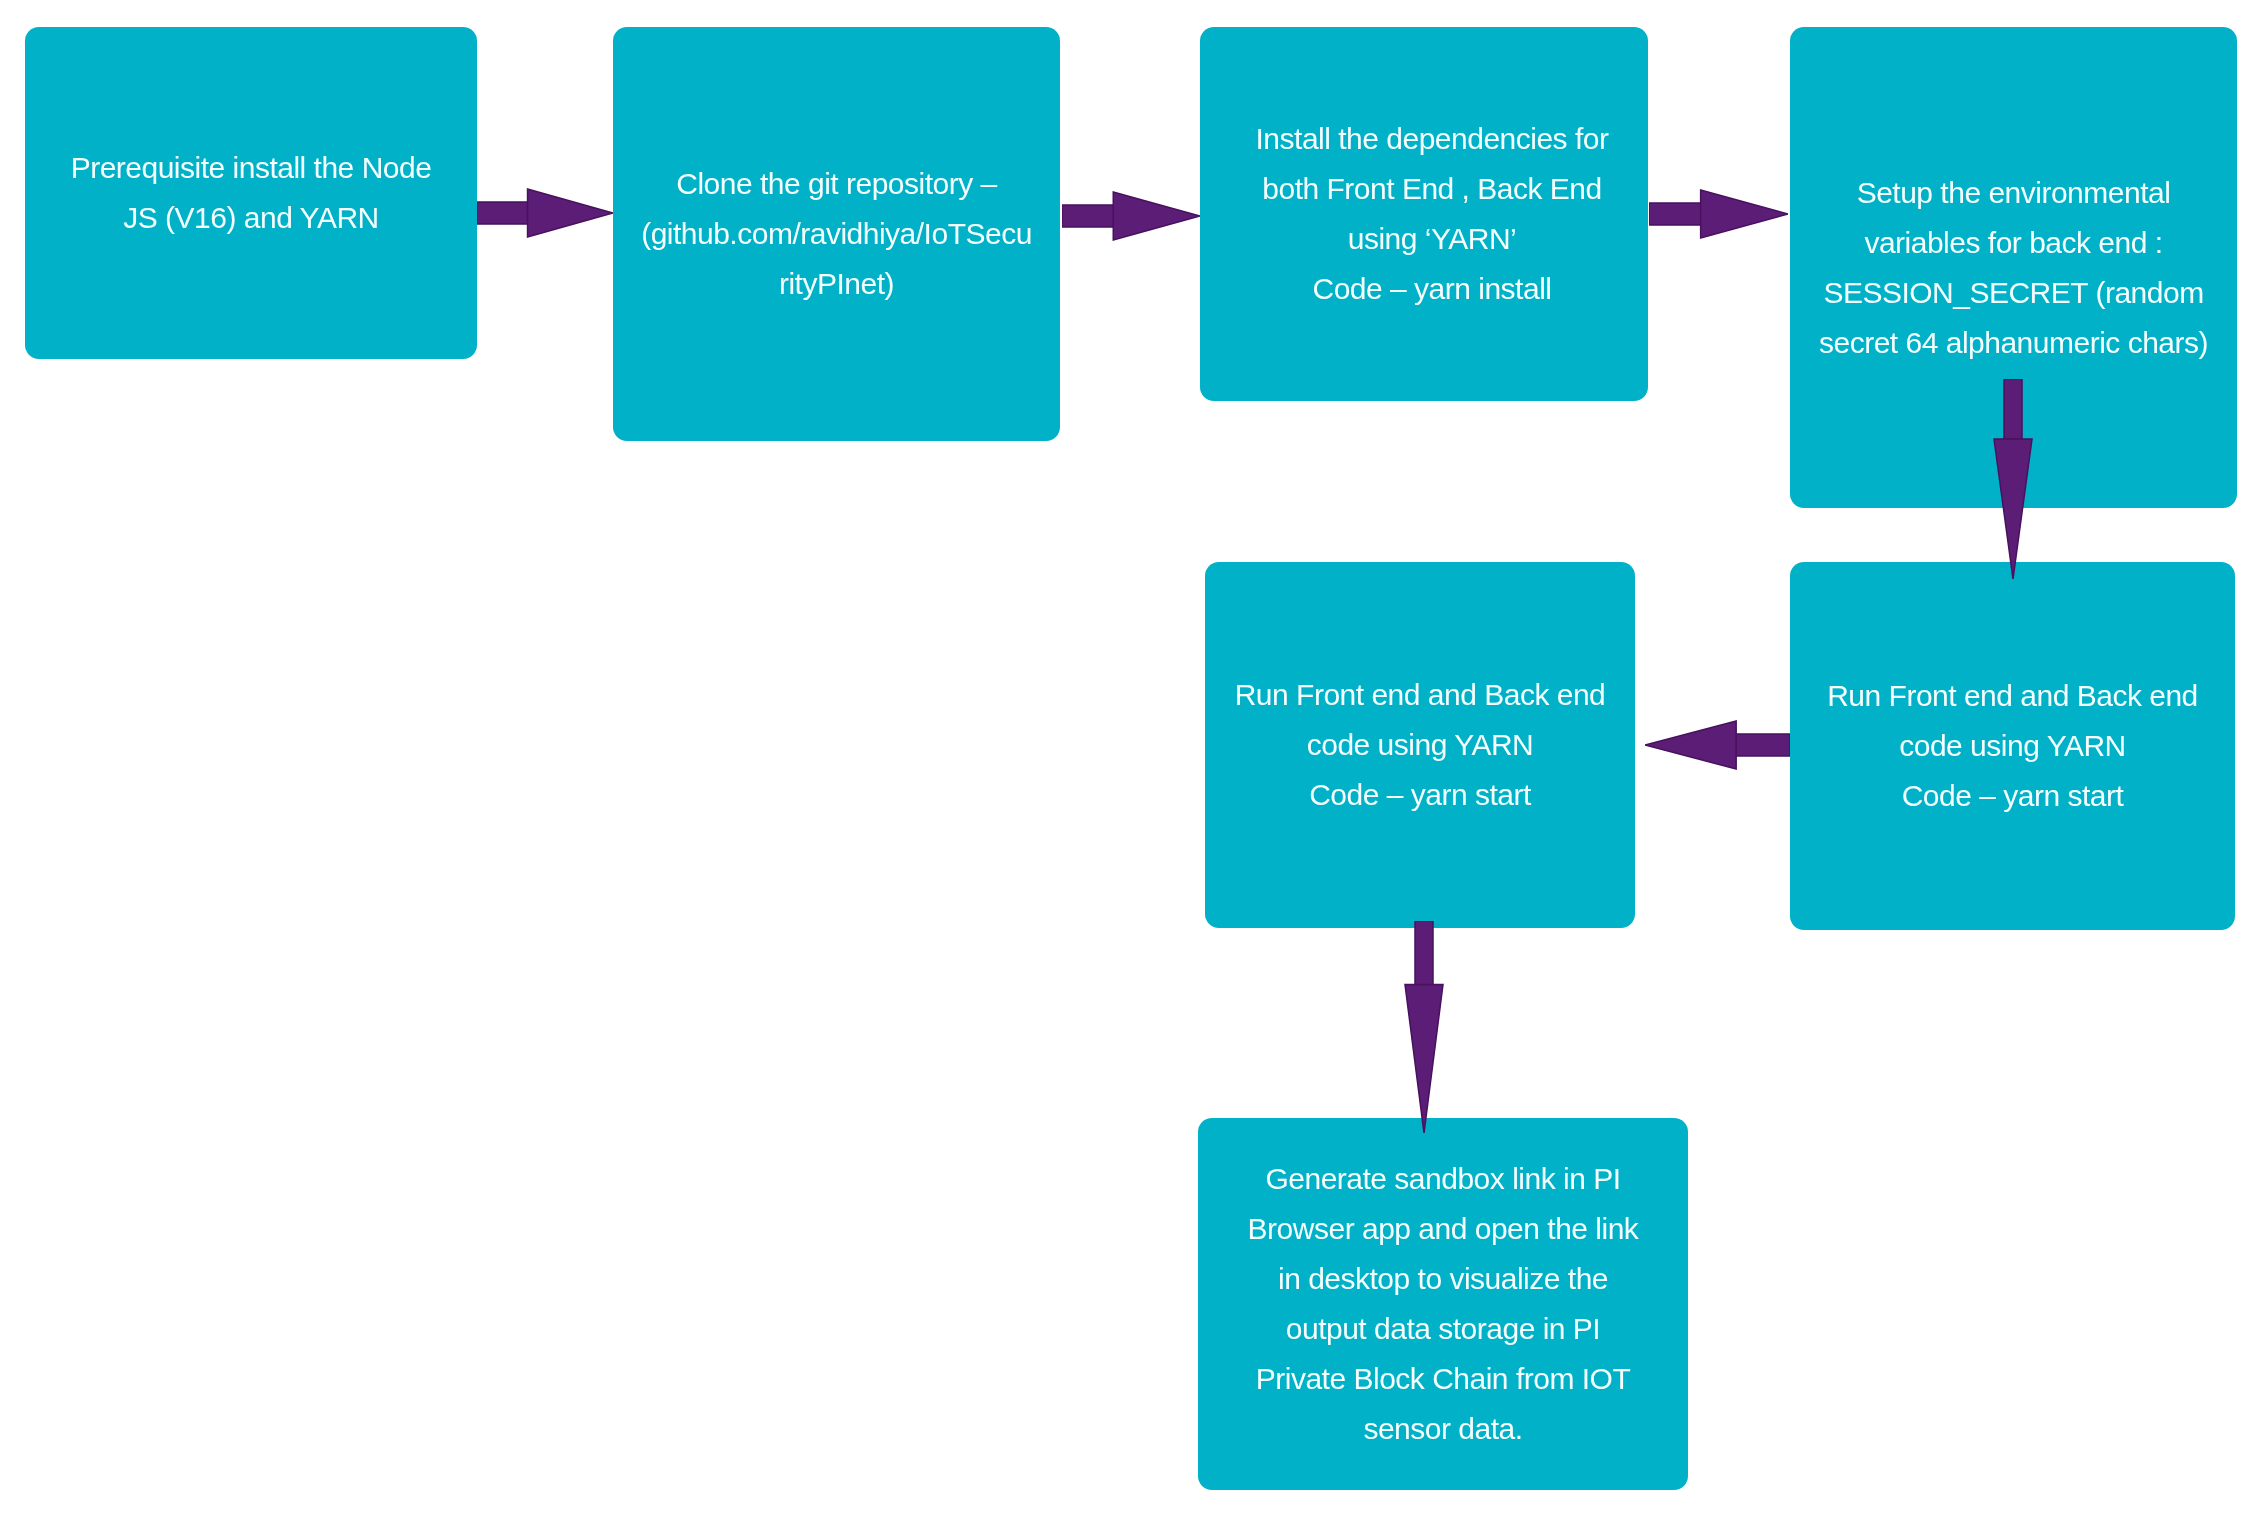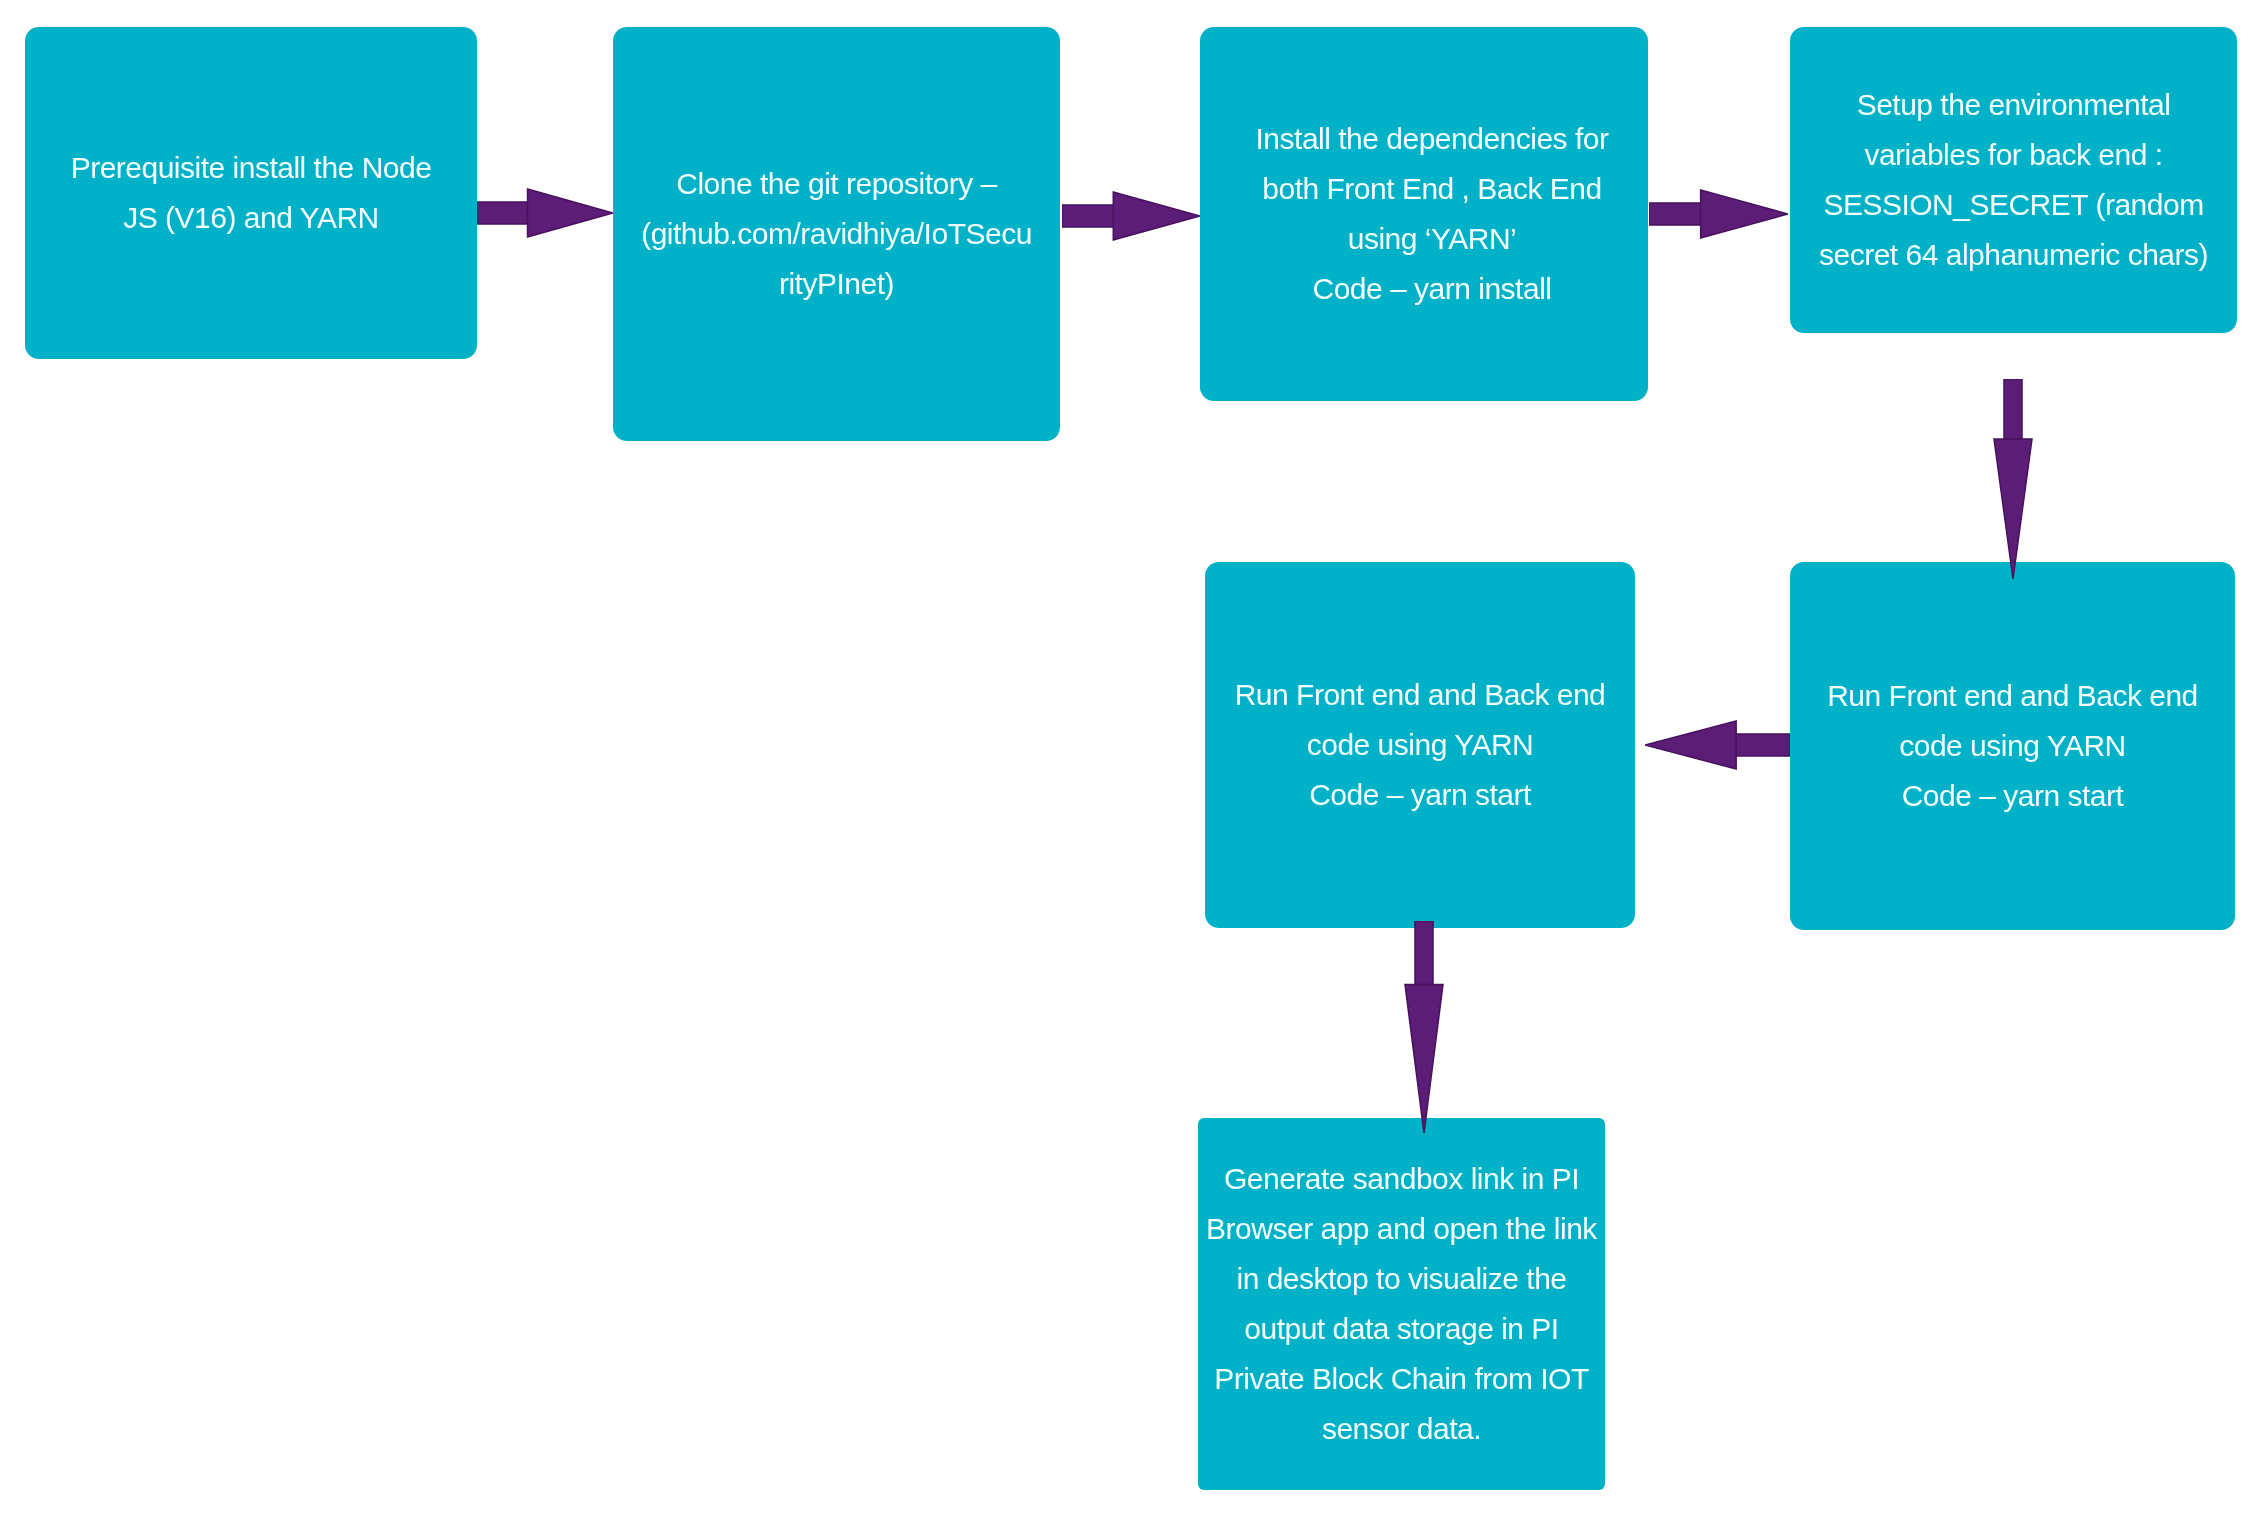--- a/index.html
+++ b/index.html
@@ -29,24 +29,24 @@
   }
   .node-text { white-space: pre-line; }
   .arrow { position: absolute; z-index: 2; }
   .arrow svg { display: block; width: 100%; height: 100%; }
   .arrow-fill { fill: var(--arrow-fill, #5c1d76); stroke: var(--arrow-outline, #48115e); stroke-width: 1.5; }
 
   
   #node-1 { left: 25px;   top: 27px;   width: 452px; height: 332px; }
   #node-2 { left: 613px;  top: 27px;   width: 447px; height: 414px; }
   #node-3 { left: 1200px; top: 27px;   width: 448px; height: 374px; padding-left: 24px; }
-  #node-4 { left: 1790px; top: 27px;   width: 447px; height: 306px; }
+  #node-4 { left: 1790px; top: 27px;   width: 447px; height: 481px; }
   #node-5 { left: 1205px; top: 562px;  width: 430px; height: 366px; }
   #node-6 { left: 1790px; top: 562px;  width: 445px; height: 368px; }
-  #node-7 { left: 1198px; top: 1118px; width: 407px; height: 372px; border-radius: 6px; }
+  #node-7 { left: 1198px; top: 1118px; width: 490px; height: 372px; }
 
   
   #arrow-1 { left: 477px;  top: 188px; width: 136px; height: 50px; }
   #arrow-2 { left: 1062px; top: 191px; width: 138px; height: 50px; }
   #arrow-3 { left: 1649px; top: 189px; width: 139px; height: 50px; }
   #arrow-4 { left: 1993px; top: 379px; width: 40px;  height: 200px; }
   #arrow-5 { left: 1645px; top: 720px; width: 145px; height: 50px; }
   #arrow-6 { left: 1404px; top: 921px; width: 40px;  height: 212px; }
 </style>
 </head>

